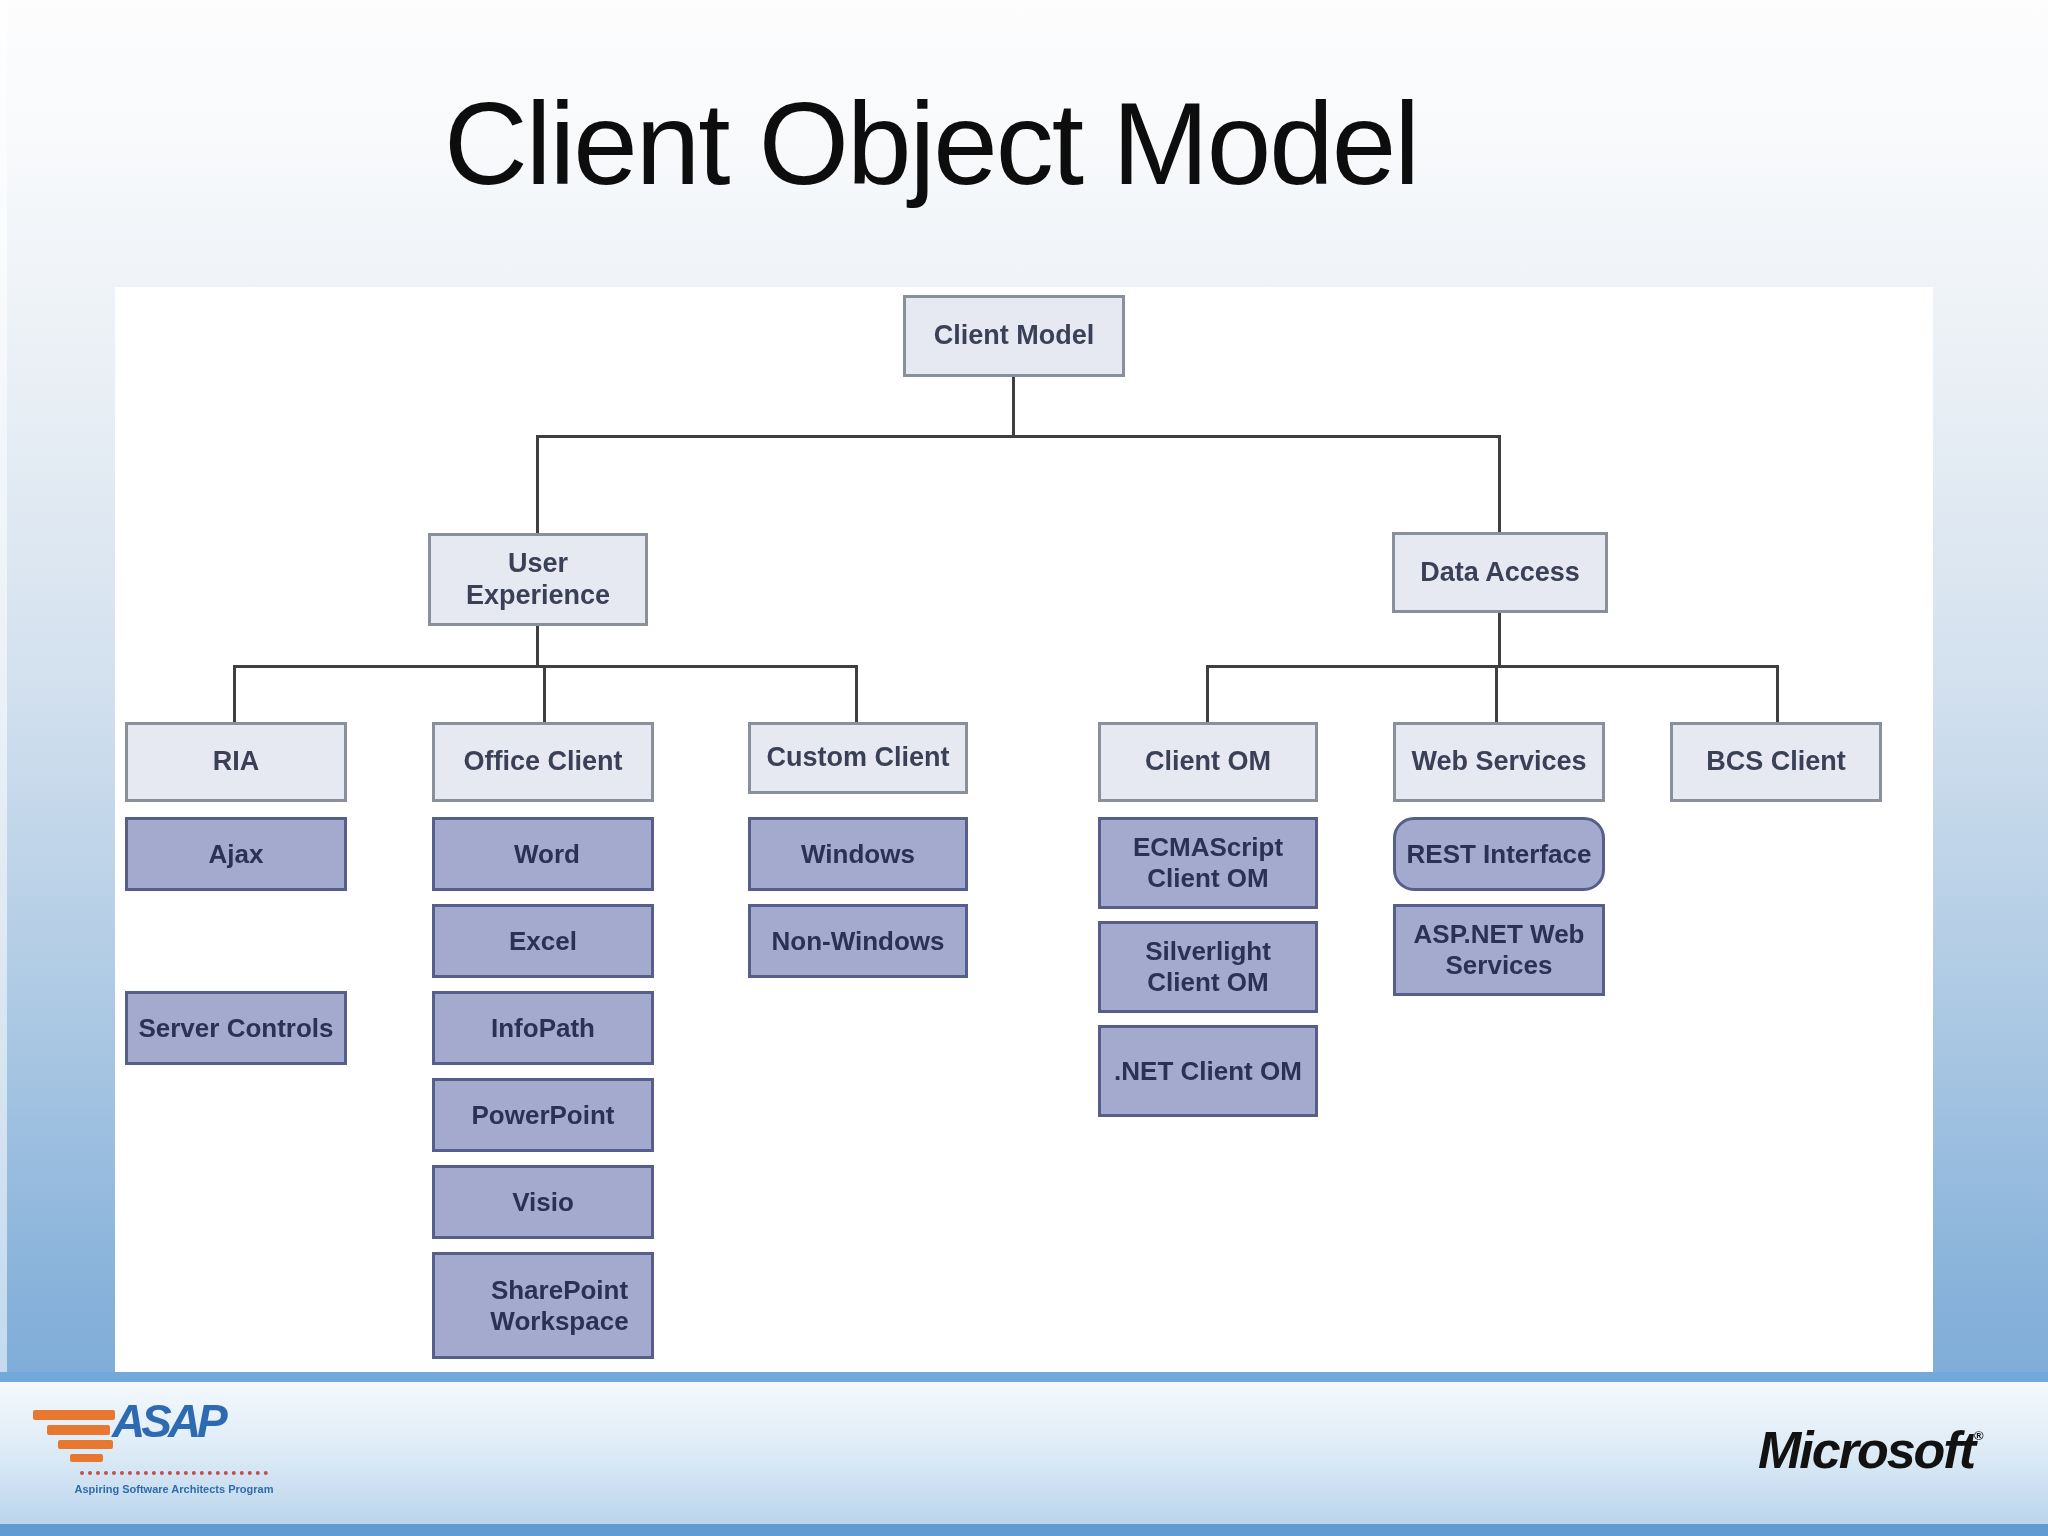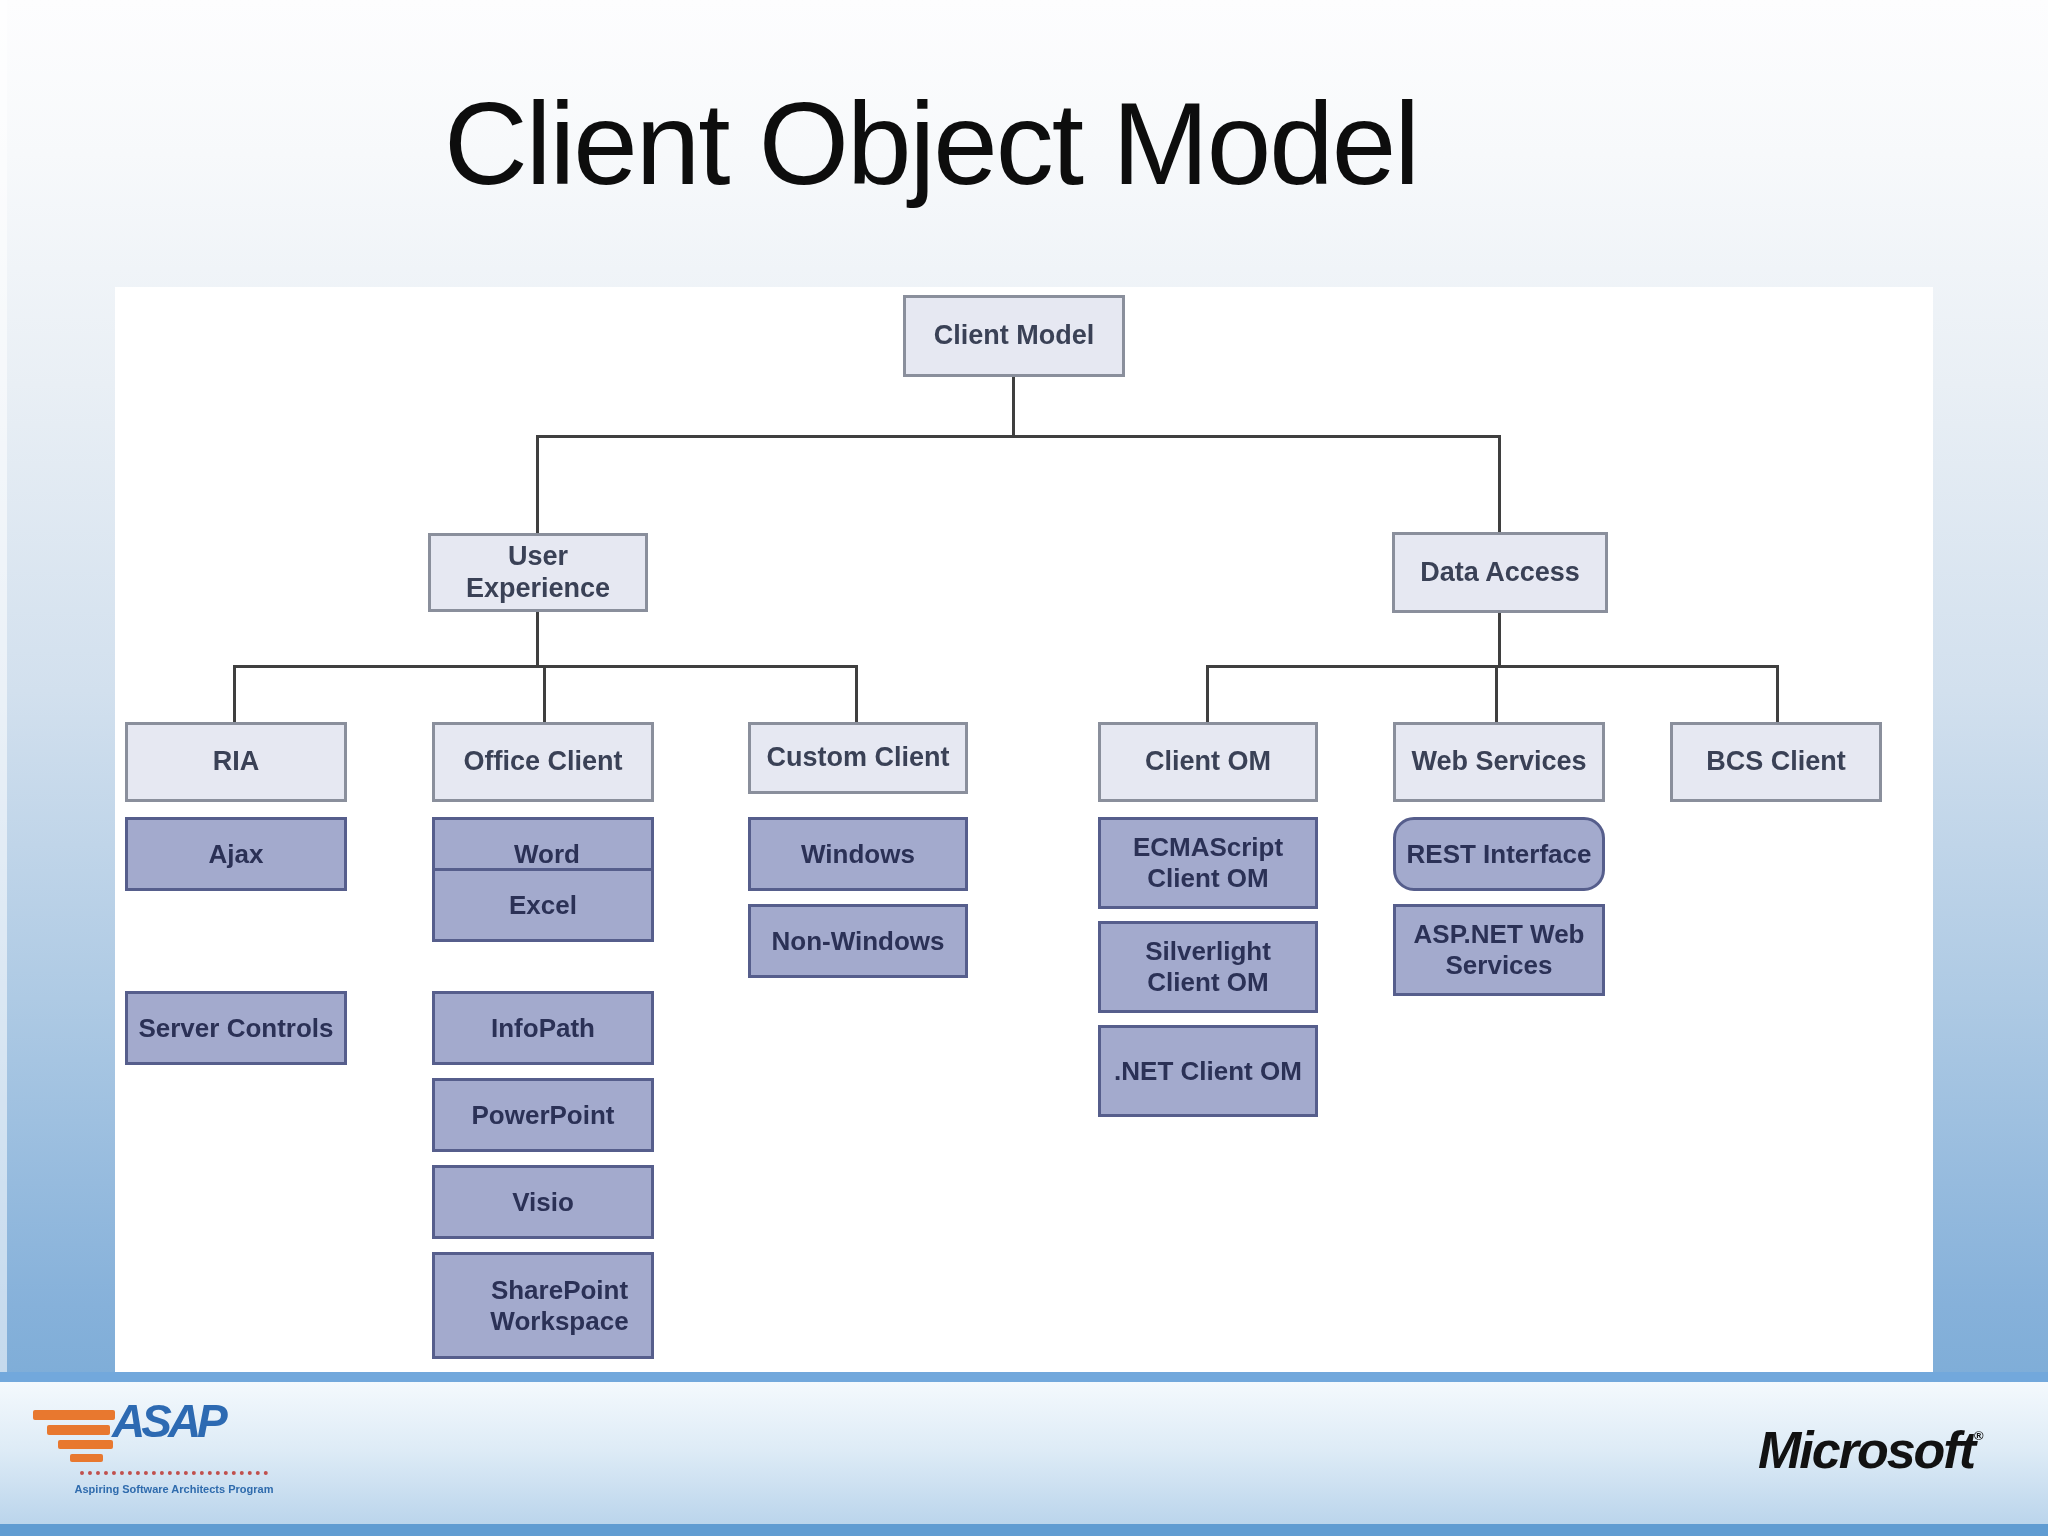--- a/index.html
+++ b/index.html
@@ -56,35 +56,35 @@
   <div class="ln" style="left:543px;top:665px;width:3px;height:58px;"></div>
   <div class="ln" style="left:855px;top:665px;width:3px;height:58px;"></div>
   <div class="ln" style="left:1498px;top:612px;width:3px;height:56px;"></div>
   <div class="ln" style="left:1206px;top:665px;width:573px;height:3px;"></div>
   <div class="ln" style="left:1206px;top:665px;width:3px;height:58px;"></div>
   <div class="ln" style="left:1495px;top:665px;width:3px;height:58px;"></div>
   <div class="ln" style="left:1776px;top:665px;width:3px;height:58px;"></div>
 
   <div class="box hdr" style="left:903px;top:295px;width:222px;height:82px;">Client Model</div>
 
-  <div class="box hdr" style="left:428px;top:533px;width:220px;height:79px;">User Experience</div>
+  <div class="box hdr" style="left:428px;top:533px;width:220px;height:93px;">User Experience</div>
   <div class="box hdr" style="left:1392px;top:532px;width:216px;height:81px;">Data Access</div>
 
   <div class="box hdr" style="left:125px;top:722px;width:222px;height:80px;">RIA</div>
   <div class="box hdr" style="left:432px;top:722px;width:222px;height:80px;">Office Client</div>
   <div class="box hdr" style="left:748px;top:722px;width:220px;height:72px;">Custom Client</div>
   <div class="box hdr" style="left:1098px;top:722px;width:220px;height:80px;">Client OM</div>
   <div class="box hdr" style="left:1393px;top:722px;width:212px;height:80px;">Web Services</div>
   <div class="box hdr" style="left:1670px;top:722px;width:212px;height:80px;">BCS Client</div>
 
   <div class="box kid" style="left:125px;top:817px;width:222px;height:74px;">Ajax</div>
   <div class="box kid" style="left:125px;top:991px;width:222px;height:74px;">Server Controls</div>
 
   <div class="box kid" style="left:432px;top:817px;width:222px;height:74px;padding-left:18px;">Word</div>
-  <div class="box kid" style="left:432px;top:868px;width:222px;height:74px;">Excel</div>
+  <div class="box kid" style="left:432px;top:904px;width:222px;height:74px;">Excel</div>
   <div class="box kid" style="left:432px;top:991px;width:222px;height:74px;">InfoPath</div>
   <div class="box kid" style="left:432px;top:1078px;width:222px;height:74px;">PowerPoint</div>
   <div class="box kid" style="left:432px;top:1165px;width:222px;height:74px;">Visio</div>
   <div class="box kid" style="left:432px;top:1252px;width:222px;height:107px;padding-left:43px;">SharePoint Workspace</div>
 
   <div class="box kid" style="left:748px;top:817px;width:220px;height:74px;">Windows</div>
   <div class="box kid" style="left:748px;top:904px;width:220px;height:74px;">Non-Windows</div>
 
   <div class="box kid" style="left:1098px;top:817px;width:220px;height:92px;">ECMAScript Client OM</div>
   <div class="box kid" style="left:1098px;top:921px;width:220px;height:92px;">Silverlight Client OM</div>

